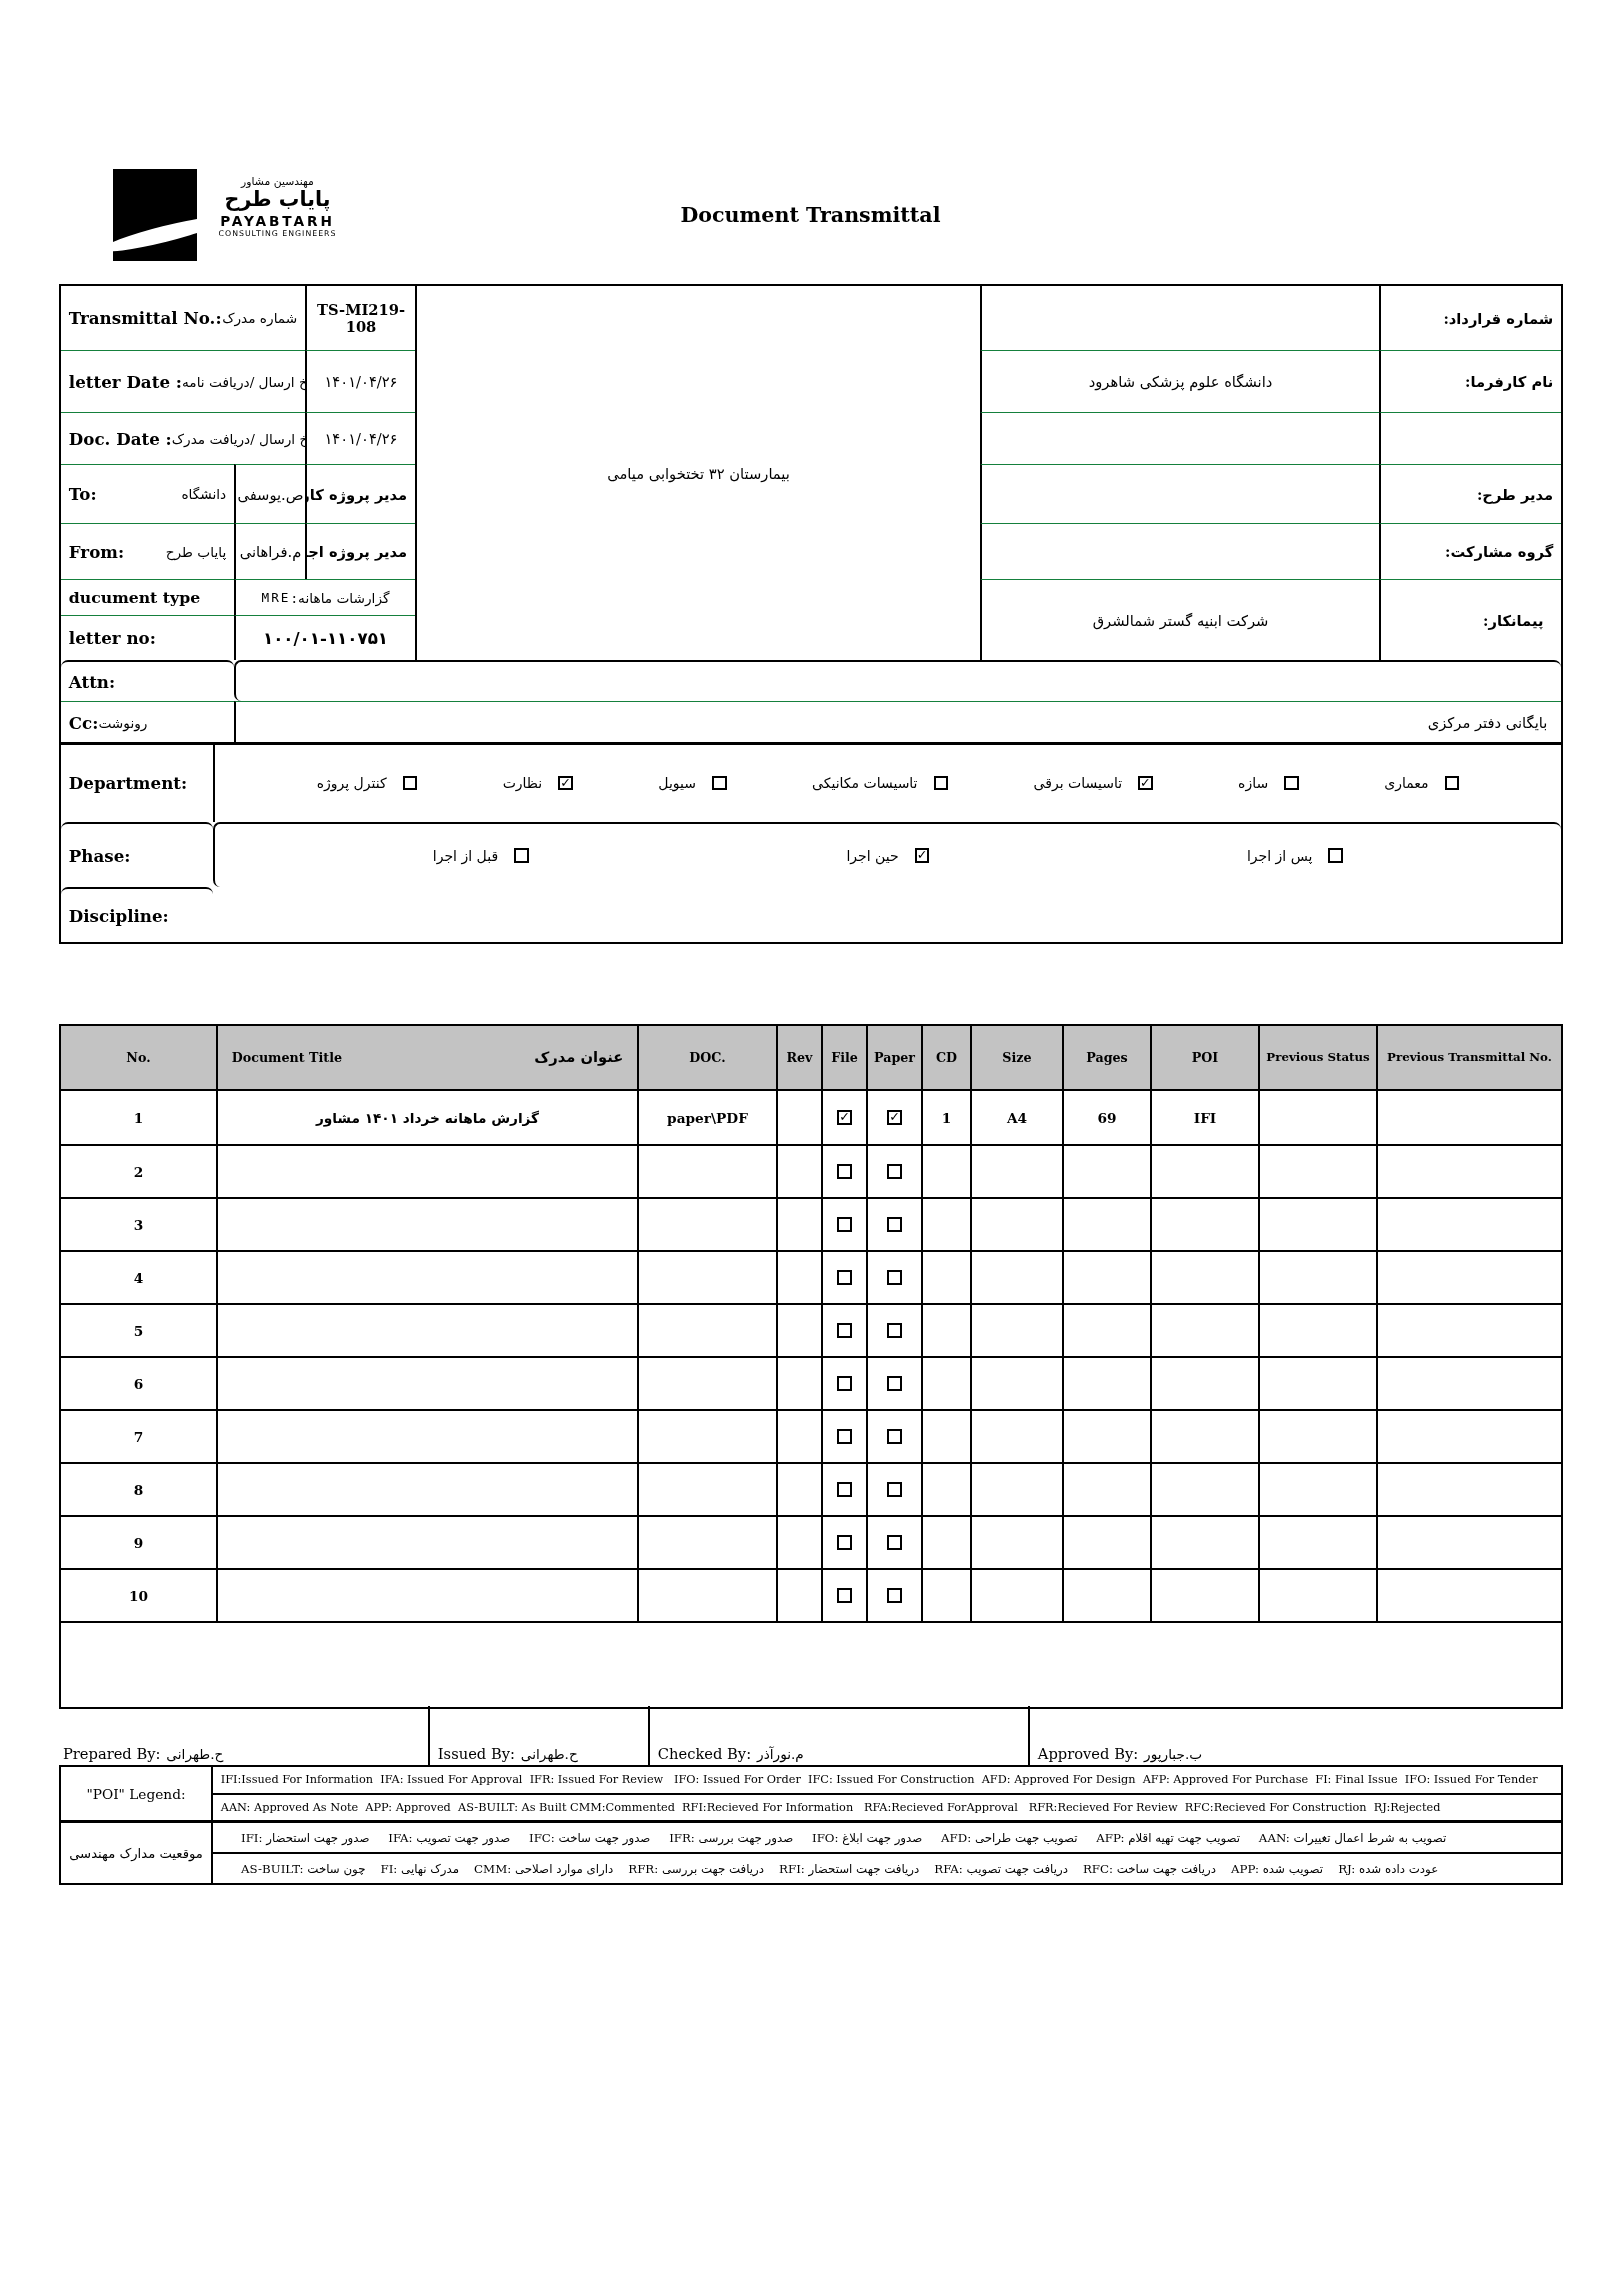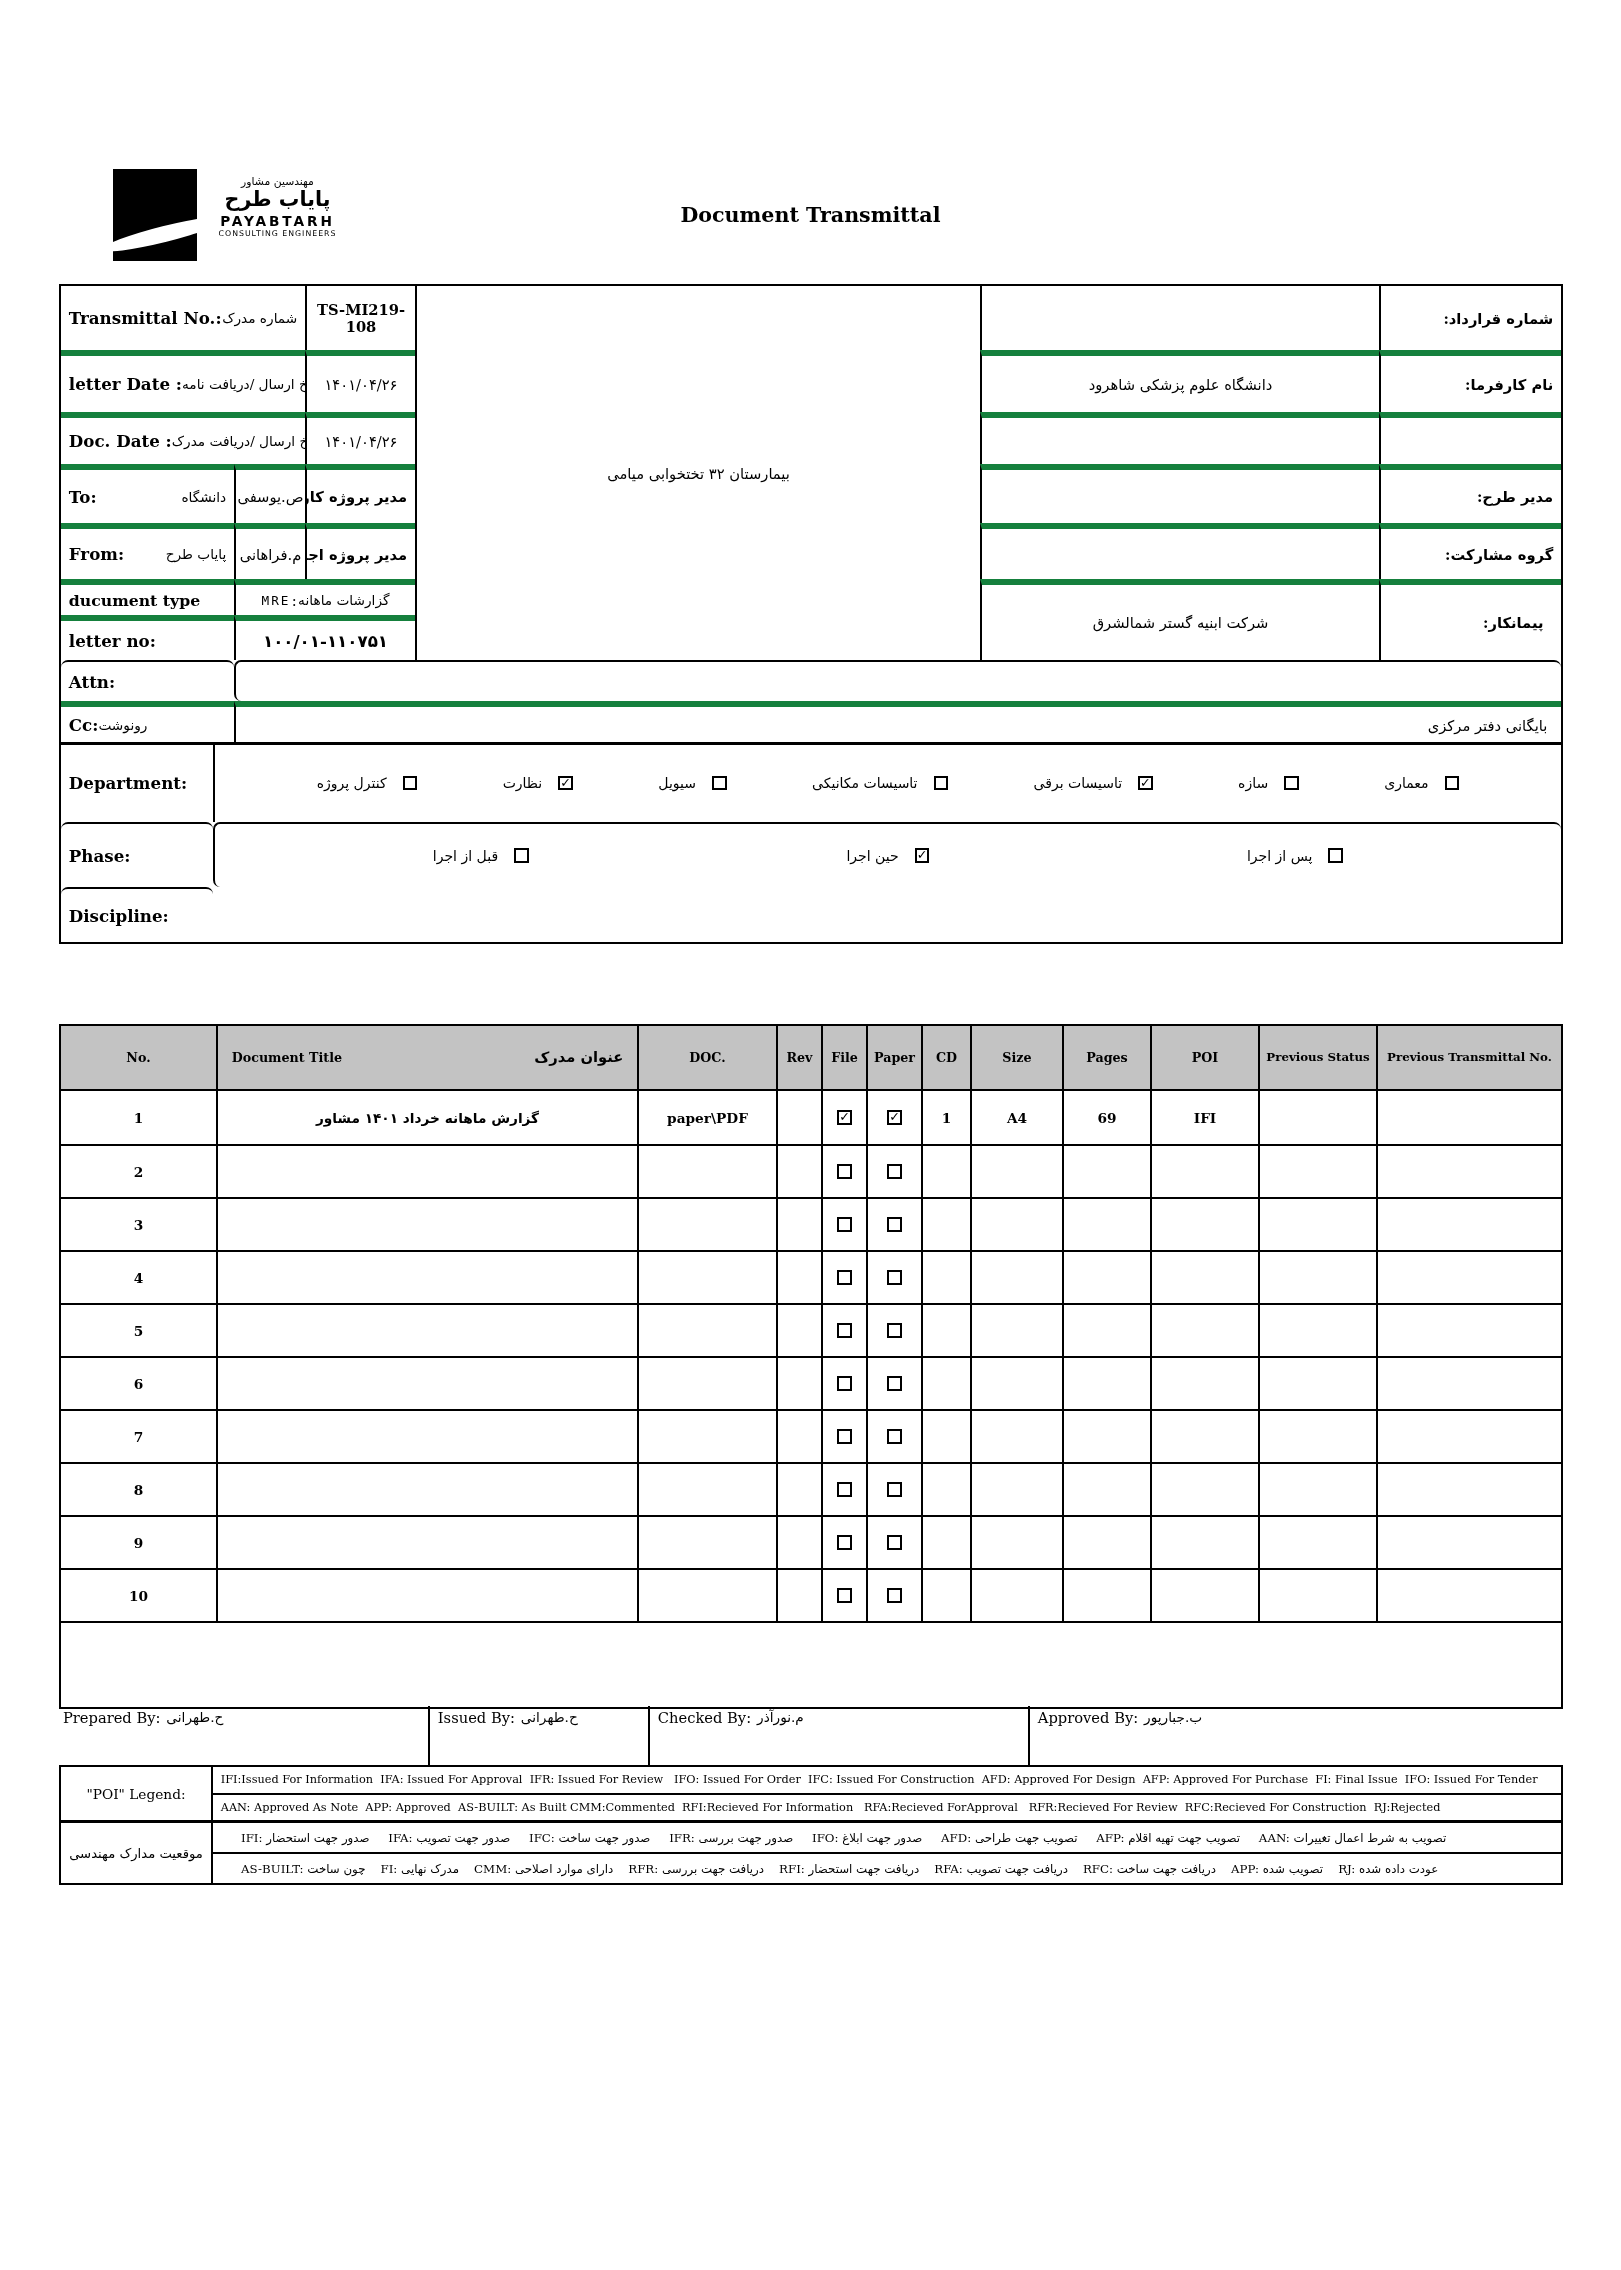--- a/index.html
+++ b/index.html
@@ -14,21 +14,21 @@
   .brand .fa-tag{font-size:10.8px;font-family:"DejaVu Sans",sans-serif;}
   .brand .fa-name{font-size:20.6px;font-weight:bold;font-family:"DejaVu Sans",sans-serif;}
   .brand .en-name{font-size:13.7px;font-weight:bold;letter-spacing:2.9px;font-family:"DejaVu Sans",sans-serif;margin-top:2px;}
   .brand .en-tag{font-size:7.8px;letter-spacing:1px;font-family:"DejaVu Sans",sans-serif;}
   .doc-title{position:absolute;left:0;top:203px;width:100%;text-align:center;
              font-size:20.6px;font-weight:bold;}
 
   
   .tc{display:flex;align-items:center;padding:0 7.8px;font-size:14.7px;box-sizing:border-box;overflow:hidden;}
   .bl{border-left:2px solid #000;}
-  .bt{border-top:6px solid #15803d;}
+  .bt{border-top:1px solid #15803d;}
   .bt3{border-top:2.9px solid #000 !important;border-radius:7px;}
   .cen{justify-content:center;text-align:center;}
   .rtl{direction:rtl;}
   .len{font-weight:bold;font-size:16.7px;white-space:nowrap;}
   .lfa{margin-left:auto;font-size:13.7px;direction:rtl;white-space:nowrap;}
   .bold{font-weight:bold;}
 
   
   .top-table{position:absolute;left:59px;top:284px;width:1504px;height:461px;box-sizing:border-box;
              border:2.9px solid #000;display:grid;
@@ -58,21 +58,21 @@
   .drow > .dc{height:53px;display:flex;align-items:center;justify-content:center;text-align:center;
       font-size:13.7px;font-weight:bold;box-sizing:border-box;padding:0 3.9px;}
   .drow + .drow > .dc{border-top:2px solid #000;}
   .dc-title{direction:rtl;}
   .doc-empty{height:84px;border-top:2.9px solid #000;}
 
   
   .sig{position:absolute;left:59px;top:1706px;width:1504px;height:59px;display:grid;
        grid-template-columns:369px 220px 380px 1fr;box-sizing:border-box;}
   .sg{border-left:2px solid #000;padding:2.9px 7.8px;font-size:14.7px;box-sizing:border-box;
-      display:flex;align-items:flex-start;gap:5.9px;}
+      display:flex;align-items:flex-end;gap:5.9px;}
   .sg:first-child{border-left:none;padding-left:3.9px;}
   .sg .nm{direction:rtl;font-size:13.7px;}
 
   
   .legend{position:absolute;left:59px;width:1504px;box-sizing:border-box;border:2.9px solid #000;
           display:grid;grid-template-columns:152px 1fr;}
   .legend-en{top:1765px;}
   .legend-fa{top:1821px;}
   .lg-label{border-right:2px solid #000;display:flex;align-items:center;justify-content:center;
             text-align:center;font-size:13.2px;padding:2px;direction:rtl;}

